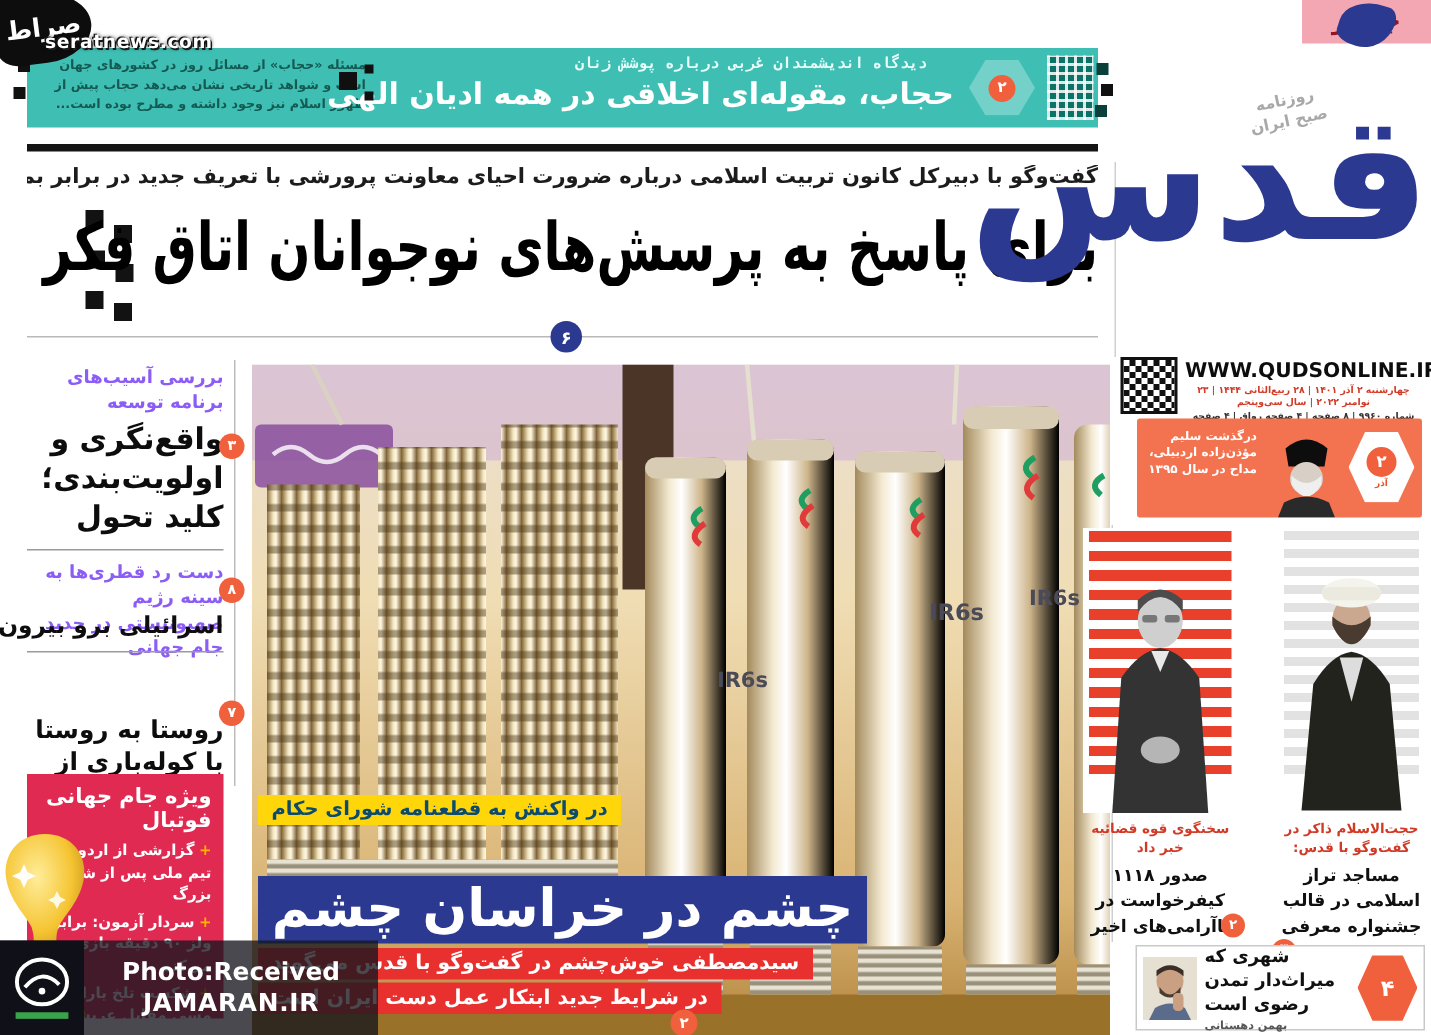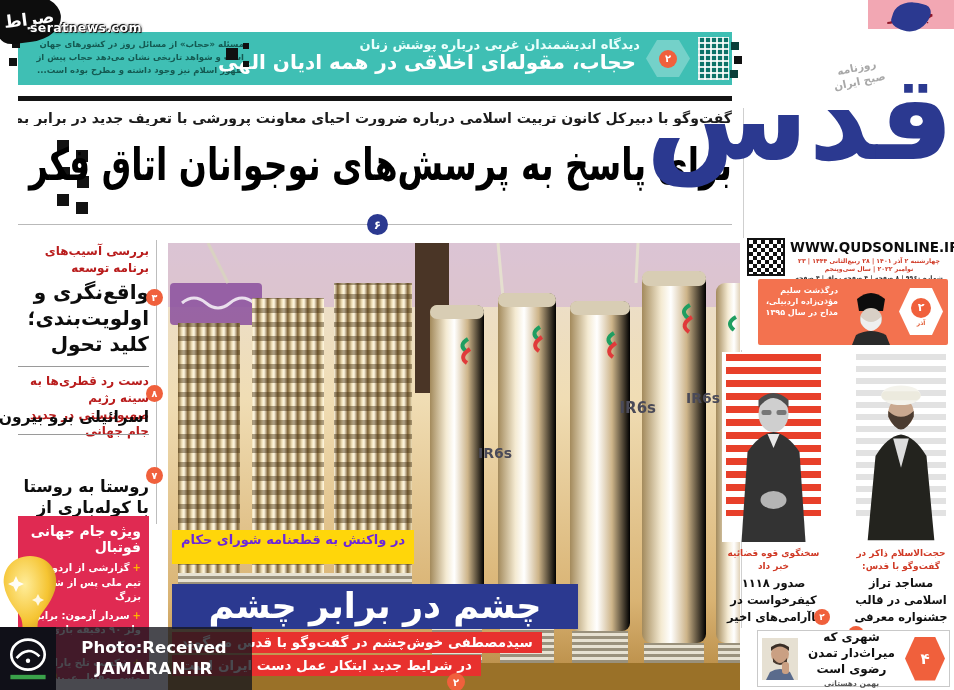--- a/index.html
+++ b/index.html
@@ -4,21 +4,21 @@
 <style>
   html,body{margin:0;padding:0;background:#e9e9e9;}
   #page{position:relative;width:954px;height:690px;background:#fff;overflow:hidden;
         font-family:"DejaVu Sans","Liberation Sans",sans-serif;direction:rtl;}
   .abs{position:absolute;}
   .b{font-weight:bold;}
 
   
   .banner{left:18px;top:32px;width:714px;height:53px;background:#3fbfb4;}
   .banner-teaser{left:14px;top:6px;width:212px;font-size:8.5px;line-height:1.55;color:#145a52;font-weight:bold;text-align:right;}
-  .banner-kicker{right:92px;top:5px;font-size:13px;color:#eafffc;font-weight:bold;}
+  .banner-kicker{right:114px;top:5px;font-size:10px;color:#eafffc;font-weight:bold;font-family:Liberation Mono, monospace;}
   .banner-headline{right:96px;top:18px;font-size:20px;color:#fff;font-weight:bold;white-space:nowrap;}
   .hex{clip-path:polygon(25% 0,75% 0,100% 50%,75% 100%,25% 100%,0 50%);}
   .banner-hex{right:42px;top:8px;width:44px;height:37px;background:rgba(255,255,255,.28);display:flex;align-items:center;justify-content:center;}
   .banner-hex .dot{width:18px;height:18px;border-radius:50%;background:#f0603c;color:#fff;font-size:10px;font-weight:bold;display:flex;align-items:center;justify-content:center;}
   .kufic{right:3px;top:5px;width:31px;height:43px;background:#0c7268;
          background-image:repeating-linear-gradient(0deg,rgba(255,255,255,.85) 0 2px,transparent 2px 6px),
                           repeating-linear-gradient(90deg,rgba(255,255,255,.85) 0 2px,transparent 2px 6px);}
   .diamond-deco{left:208px;top:16px;width:12px;height:12px;background:#101010;box-shadow:14px -8px 0 -3px #101010,14px 10px 0 -3px #101010;}
   .jag{width:8px;height:8px;background:#0b3f3a;}
   .pixels-col{left:57px;top:140px;width:12px;height:12px;background:#121212;
@@ -36,28 +36,28 @@
   .lead-headline{left:18px;top:138px;width:714px;text-align:center;font-size:33px;font-weight:bold;color:#000;
                  white-space:nowrap;overflow:hidden;transform:scaleY(1.35);transform-origin:center top;letter-spacing:-1px;}
   .lead-rule{left:18px;top:224px;width:714px;border-top:1px solid #b9b9b9;}
   .badge{border-radius:50%;background:#f0603c;color:#fff;font-weight:bold;display:flex;align-items:center;justify-content:center;}
   .badge-blue{left:367px;top:214px;width:21px;height:21px;background:#2b3990;font-size:12px;z-index:3;}
   .vline-lead{left:743px;top:108px;height:130px;border-left:1px solid #cfcfcf;}
 
   
   .photo{left:168px;top:243px;width:572px;height:447px;z-index:0;}
   .ov{z-index:2;color:#fff;font-weight:bold;}
-  .ov-yellow{background:#ffd60a;color:#6d28d9;padding:2px 9px 17px;font-size:13px;width:max-content;}
+  .ov-yellow{background:#ffd60a;color:#0c4a6e;padding:2px 9px 3px;font-size:13px;width:max-content;}
   .ov-blue{left:172px;top:584px;width:406px;height:45px;background:#2b3990;font-size:35px;text-align:center;line-height:44px;z-index:2;color:#fff;font-weight:bold;}
   .ov-red{background:#e8312e;padding:2px 9px 3px;font-size:13.5px;width:max-content;}
   .badge-photo{left:447px;top:673px;width:18px;height:18px;font-size:10px;z-index:3;}
 
   
   .rail{width:131px;left:18px;text-align:right;}
-  .rail-kicker{font-size:12px;line-height:1.4;color:#b91c1c;font-weight:bold;}
+  .rail-kicker{font-size:12px;line-height:1.4;color:#8b5cf6;font-weight:bold;}
   .rail-headline{font-size:20px;line-height:1.3;color:#0d0d0d;font-weight:bold;}
   .rail-headline.small{font-size:15.5px;white-space:nowrap;}
   .rail-headline.mid{font-size:16.5px;}
   .rail-rule{left:18px;width:131px;border-top:1px solid #9a9a9a;}
   .vline-rail{left:156px;top:240px;height:284px;border-left:1px solid #bdbdbd;}
   .rail-badge{left:146px;width:17px;height:17px;font-size:9.5px;z-index:3;}
 
   
   .wc-box{left:18px;top:516px;width:131px;height:163px;background:#e02a52;color:#fff;box-sizing:border-box;padding:7px 8px;z-index:1;}
   .wc-title{font-size:14px;font-weight:bold;margin-bottom:6px;text-align:right;}
@@ -103,21 +103,21 @@
   .scol .man-svg{position:absolute;left:0;bottom:0;width:100%;height:170px;}
   .scol-kicker{margin-top:5px;font-size:9px;line-height:1.4;color:#d03a26;font-weight:bold;text-align:center;}
   .scol-headline{position:relative;margin-top:3px;font-size:11.5px;line-height:1.45;color:#101010;font-weight:bold;text-align:center;}
   .scol-badge{width:16px;height:16px;font-size:9px;position:absolute;}
 
   
   .note-box{left:757px;top:630px;width:193px;height:57px;background:#fff;border:1px solid #c9c9c9;box-sizing:border-box;
             display:flex;align-items:center;gap:5px;padding:4px;z-index:2;}
   .note-hex{width:40px;height:44px;background:#f0603c;color:#fff;font-size:15px;font-weight:bold;
             display:flex;align-items:center;justify-content:center;flex:0 0 auto;}
-  .note-mid{flex:1;text-align:center;}
+  .note-mid{flex:1;text-align:left;}
   .note-headline{font-size:12px;font-weight:bold;color:#101010;line-height:1.35;}
   .note-author{font-size:7.5px;color:#555;font-weight:bold;margin-top:2px;}
   .note-photo{width:36px;height:42px;flex:0 0 auto;background:#e8e2d5;overflow:hidden;}
 </style>
 </head>
 <body>
 
 <div id="page">
 
   <div class="abs banner">
@@ -227,21 +227,21 @@
     <g>
       <rect x="548" y="40" width="40" height="360" rx="9" fill="url(#cyl)"></rect>
       <path d="M568 74 q-11 6 -2 13" stroke="#1f9e61" stroke-width="4" fill="none"></path>
       <text x="552" y="160" font-size="14" font-weight="bold" fill="#4a4a58">IR6s</text>
       <rect x="550" y="400" width="36" height="36" fill="url(#bellows)"></rect>
     </g>
     <rect y="420" width="572" height="27" fill="#9a7128"></rect>
   </svg>
 
   <div class="abs ov ov-yellow b" style="left:172px;top:530px;">در واکنش به قطعنامه شورای حکام</div>
-  <div class="abs ov-blue">چشم در برابر چشم</div>
+  <div class="abs ov-blue">چشم در خراسان چشم</div>
   <div class="abs ov ov-red" style="left:172px;top:632px;">سیدمصطفی خوش‌چشم در گفت‌وگو با قدس می‌گوید</div>
   <div class="abs ov ov-red" style="left:172px;top:655px;">در شرایط جدید ابتکار عمل دست ایران است</div>
   <div class="abs badge badge-photo">۲</div>
 
   <div class="abs vline-rail"></div>
 
   <div class="abs rail rail-kicker" style="top:243px;">بررسی آسیب‌های برنامه توسعه</div>
   <div class="abs rail rail-headline" style="top:279px;">واقع‌نگری و اولویت‌بندی؛ کلید تحول</div>
   <div class="abs badge rail-badge" style="top:289px;">۳</div>
   <div class="abs rail-rule" style="top:366px;"></div>

